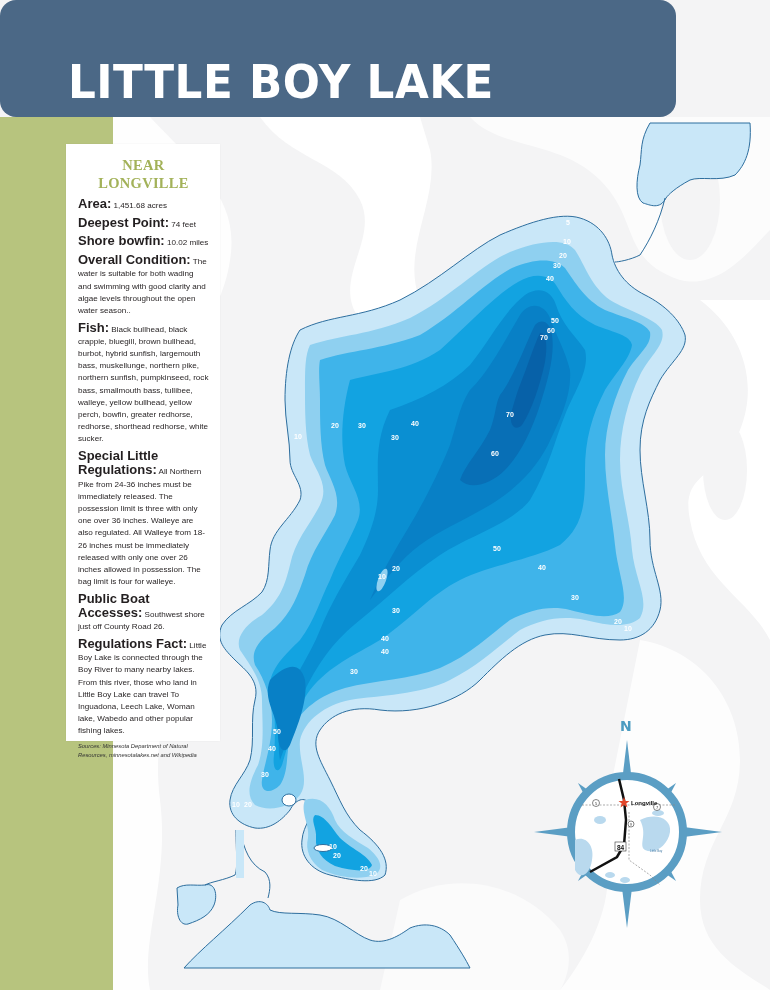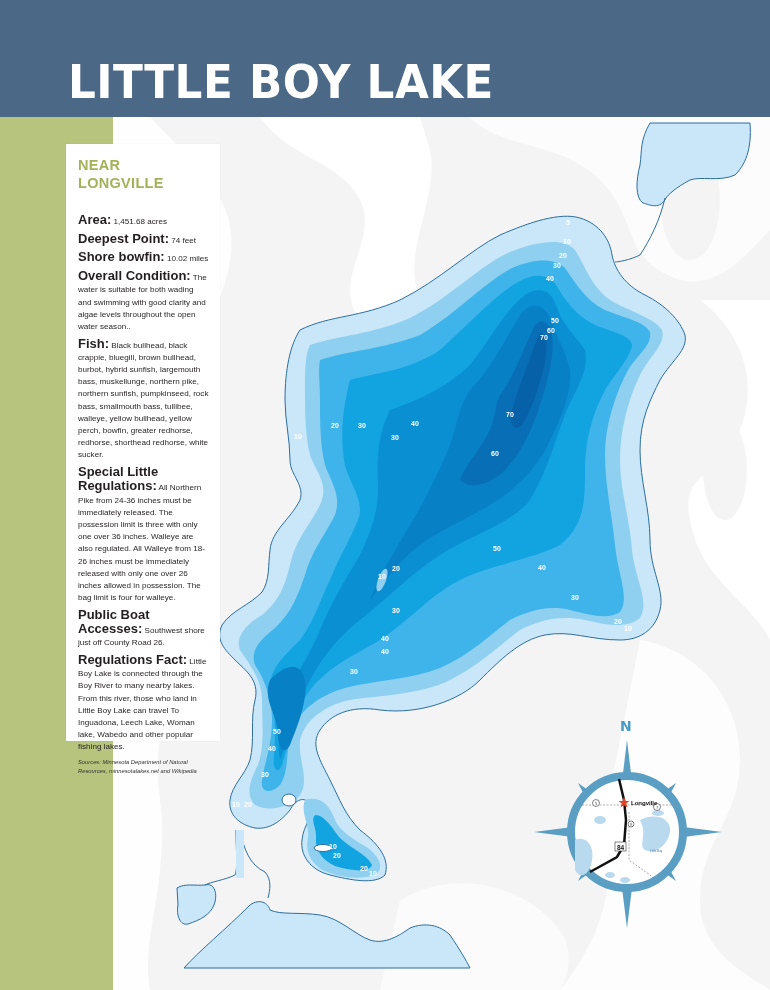--- a/index.html
+++ b/index.html
@@ -1,40 +1,42 @@
 <!DOCTYPE html>
 <html><head>
 <meta charset="utf-8">
 <style>
   * { margin: 0; padding: 0; box-sizing: border-box; }
   html, body { width: 770px; height: 990px; overflow: hidden; background: #f4f4f5; }
   body { position: relative; font-family: "Liberation Sans", "DejaVu Sans", sans-serif; }
   .header {
-    position: absolute; left: 0; top: 0; width: 770px; height: 117px;
+    position: absolute; left: 0; top: 0; width: 676px; height: 117px;
     background: #4b6886;
+    border-radius: 16px;
   }
   .title {
     position: absolute; left: 68px; top: 58px;
     font-family: "DejaVu Sans", sans-serif; font-weight: bold;
     font-size: 47px; color: #ffffff; letter-spacing: 0.5px; line-height: 1;
     transform: scaleX(0.93); transform-origin: left top;
   }
   .green-strip {
     position: absolute; left: 0; top: 117px; width: 113px; height: 873px;
     background: #b7c47e;
   }
   .info-card {
     position: absolute; left: 66px; top: 144px; width: 154px; height: 597px;
     background: #ffffff; padding: 12px 11px 0 12px;
     box-shadow: 0 0 2px rgba(0,0,0,0.05);
   }
   .subtitle {
-    font-family: Liberation Sans, sans-serif; font-weight: bold;
+    font-family: Liberation Serif, serif; font-weight: bold;
     color: #a3b259; font-size: 14.5px; line-height: 18px; letter-spacing: 0.3px;
-    margin-bottom: 22px;
+    margin-bottom: 6px;
+    text-align: center;
   }
   .subtitle span { display: block; }
   .fact { font-size: 8.1px; line-height: 12.2px; color: #231f20; margin-bottom: 4.5px; }
   .fact .lbl { font-weight: bold; font-size: 13px; }
   .sources { font-size: 5.8px; line-height: 9px; font-style: italic; color: #333; margin-top: 2px; }
   .map-svg { position: absolute; left: 0; top: 117px; }
   .depth { font-family: "Liberation Sans", sans-serif; font-weight: bold; font-size: 7px; fill: #ffffff; }
   .compass { position: absolute; left: 530px; top: 715px; width: 200px; height: 220px; }
   .north {
     position: absolute; left: 620px; top: 718px;

